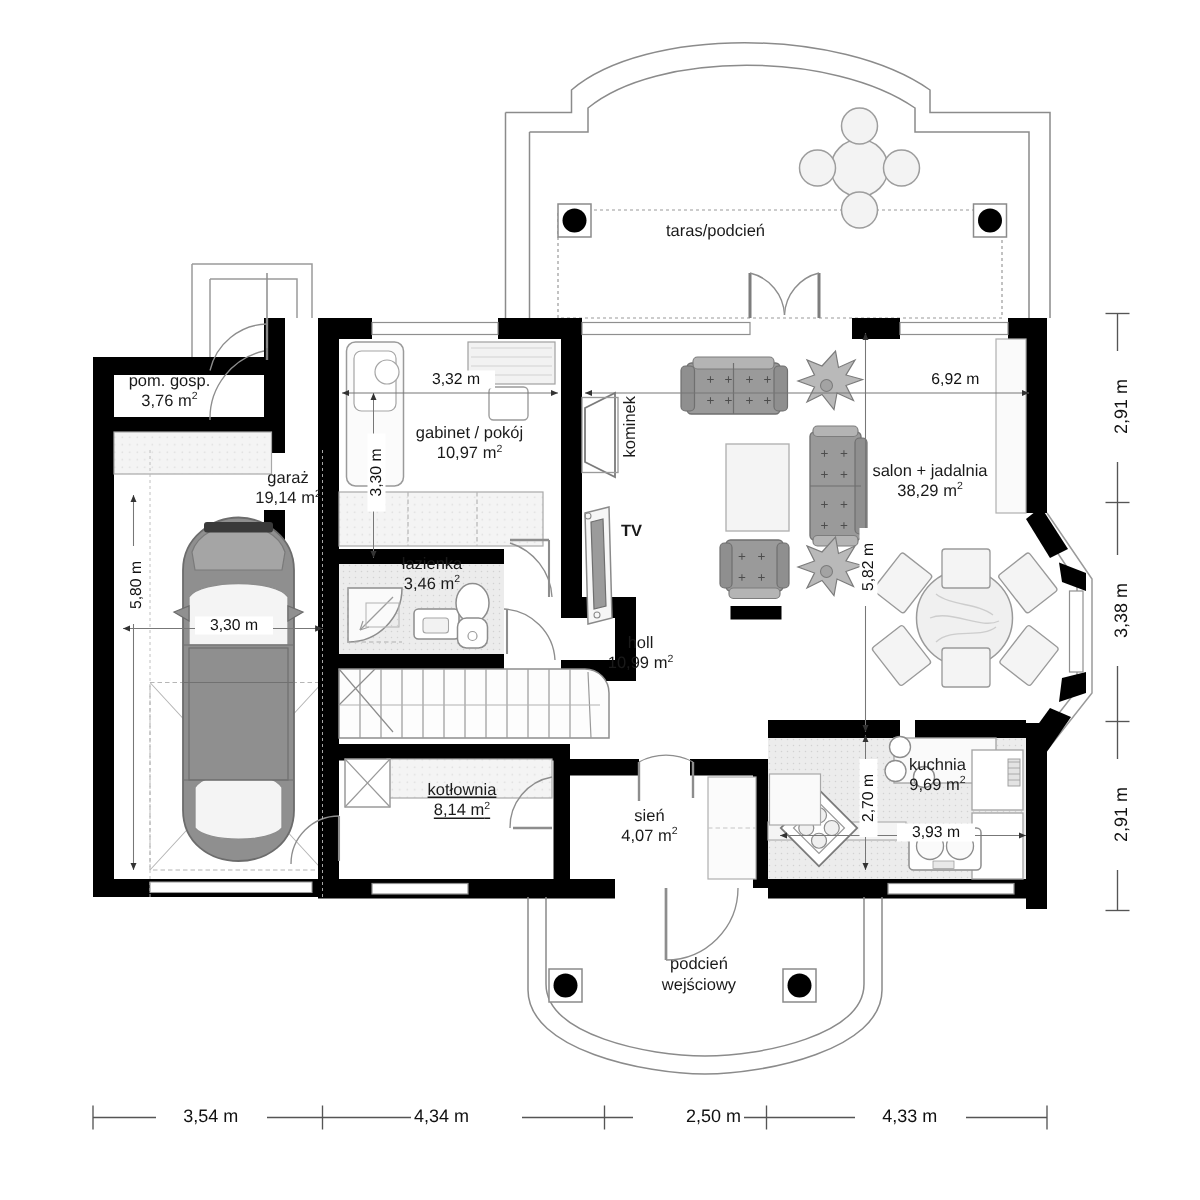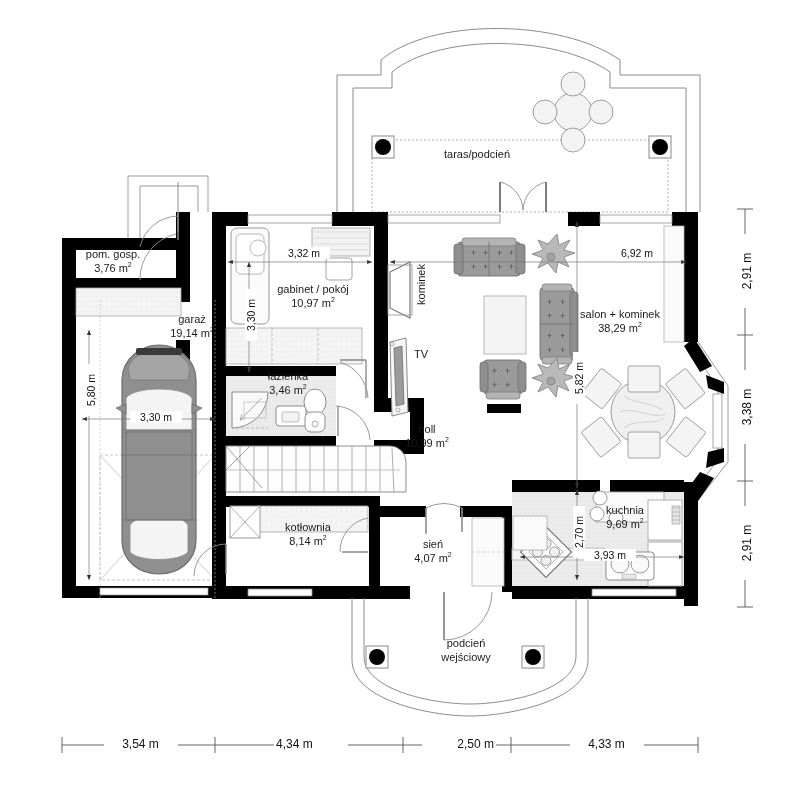--- a/index.html
+++ b/index.html
@@ -434,52 +434,52 @@
         <span class="ar">19,14 m<sup>2</sup></span>
       </div>
       <div class="lbl" style="left: 243px; top: 283px; width: 140px;">
         <span class="nm">gabinet / pokój</span>
         <span class="ar">10,97 m<sup>2</sup></span>
       </div>
       <div class="lbl" style="left: 218px; top: 370px; width: 140px;">
         <span class="nm">łazienka</span>
         <span class="ar">3,46 m<sup>2</sup></span>
       </div>
-      <div class="lbl" style="left: 238px; top: 521px; width: 140px;">
+      <div class="lbl" style="left: 238px; top: 521px; width: 140px; text-decoration: underline;">
         <span class="nm">kotłownia</span>
         <span class="ar">8,14 m<sup>2</sup></span>
       </div>
       <div class="lbl" style="left: 363px; top: 538px; width: 140px;">
         <span class="nm">sień</span>
         <span class="ar">4,07 m<sup>2</sup></span>
       </div>
       <div class="lbl" style="left: 357px; top: 423px; width: 140px;">
         <span class="nm">holl</span>
         <span class="ar">10,99 m<sup>2</sup></span>
       </div>
       <div class="lbl" style="left: 550px; top: 308px; width: 140px;">
-        <span class="nm">salon + kominek</span>
+        <span class="nm">salon + jadalnia</span>
         <span class="ar">38,29 m<sup>2</sup></span>
       </div>
       <div class="lbl" style="left: 555px; top: 504px; width: 140px;">
         <span class="nm">kuchnia</span>
         <span class="ar">9,69 m<sup>2</sup></span>
       </div>
       <div class="lbl" style="left: 407px; top: 148px; width: 140px;">taras/podcień</div>
       <div class="lbl" style="left: 396px; top: 637px; width: 140px;">podcień</div>
       <div class="lbl" style="left: 396px; top: 651px; width: 140px;">wejściowy</div>
-      <div class="lbl" style="left: 351px; top: 348px; width: 140px;">TV</div>
+      <div class="lbl" style="left: 351px; top: 348px; width: 140px; font-weight: bold;">TV</div>
       <div class="lbl rot90" style="left: 381px; top: 278px; width: 80px;">kominek</div>
       <div class="dim" style="left: 130px; top: 411px; width: 48px; text-align: center;">3,30 m</div>
       <div class="dim rot90" style="left: 65px; top: 384px; width: 48px; text-align: center;">5,80 m</div>
       <div class="dim" style="left: 278px; top: 247px; width: 48px; text-align: center;">3,32 m</div>
       <div class="dim rot90" style="left: 225px; top: 309px; width: 48px; text-align: center;">3,30 m</div>
       <div class="dim" style="left: 603px; top: 247px; width: 48px; text-align: right;">6,92 m</div>
       <div class="dim rot90" style="left: 553px; top: 372px; width: 48px; text-align: center;">5,82 m</div>
-      <div class="dim" style="left: 584px; top: 549px; width: 48px; text-align: center;">3,93 m</div>
+      <div class="dim" style="left: 598px; top: 549px; width: 48px; text-align: center;">3,93 m</div>
       <div class="dim rot90" style="left: 553px; top: 526px; width: 48px; text-align: center;">2,70 m</div>
       <div class="dim" style="left: 103.5px; top: 737px; width: 70px; text-align: center; font-size: 12px;">3,54 m</div>
       <div class="dim" style="left: 274px; top: 737px; width: 70px; text-align: left; font-size: 12px;">4,34 m</div>
       <div class="dim" style="left: 422px; top: 737px; width: 70px; text-align: right; font-size: 12px;">2,50 m</div>
       <div class="dim" style="left: 569.5px; top: 737px; width: 70px; text-align: center; font-size: 12px;">4,33 m</div>
       <div class="dim rot90" style="left: 710px; top: 264px; width: 70px; text-align: center; font-size: 12px;">2,91 m</div>
       <div class="dim rot90" style="left: 710px; top: 400px; width: 70px; text-align: center; font-size: 12px;">3,38 m</div>
       <div class="dim rot90" style="left: 710px; top: 536px; width: 70px; text-align: center; font-size: 12px;">2,91 m</div>
     </div>
 

